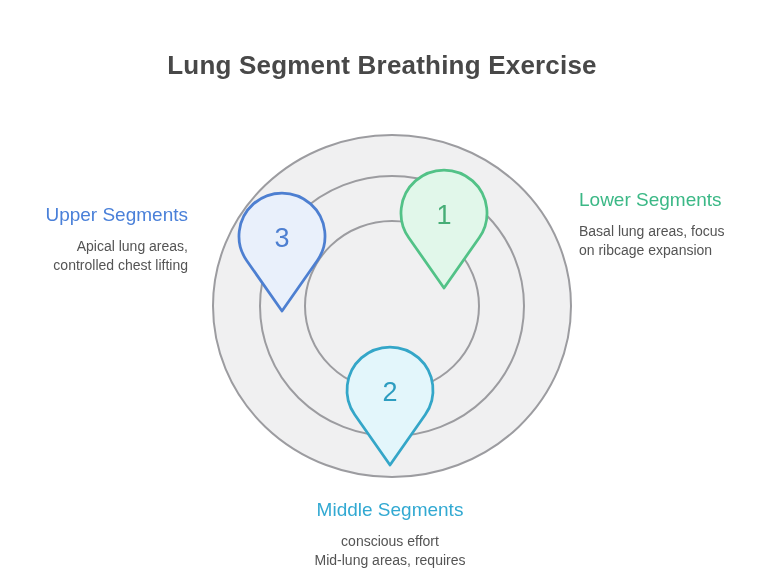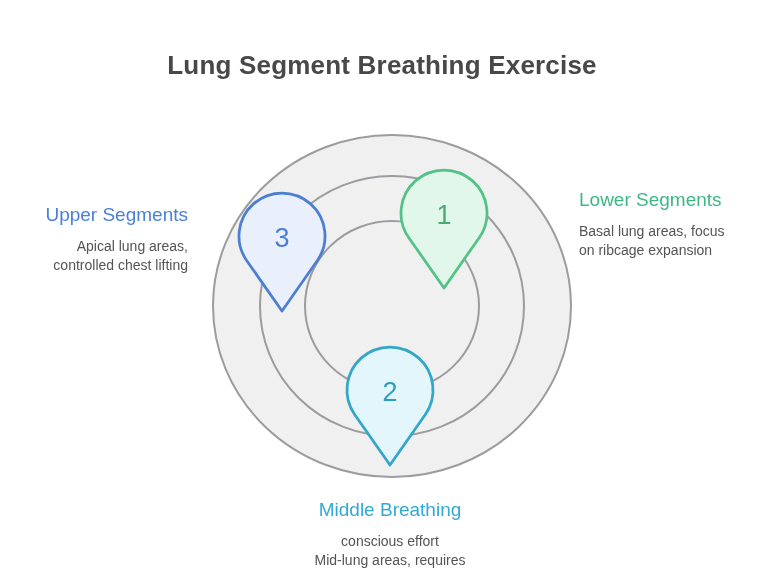--- a/index.html
+++ b/index.html
@@ -82,20 +82,20 @@
 
   <div class="label label-lower">
     <div class="heading" style="color: rgb(59, 184, 134);">Lower Segments</div>
     <div class="desc" style="color: rgb(84, 84, 84);">
       <div>Basal lung areas, focus</div>
       <div>on ribcage expansion</div>
     </div>
   </div>
 
   <div class="label label-middle">
-    <div class="heading" style="color: rgb(50, 169, 210);">Middle Breathing</div>
+    <div class="heading" style="color: rgb(50, 169, 210);">Middle Segments</div>
     <div class="desc" style="color: rgb(84, 84, 84);">
       <div>conscious effort</div>
       <div>Mid-lung areas, requires</div>
     </div>
   </div>
 
 </div>
 
 </body></html>

